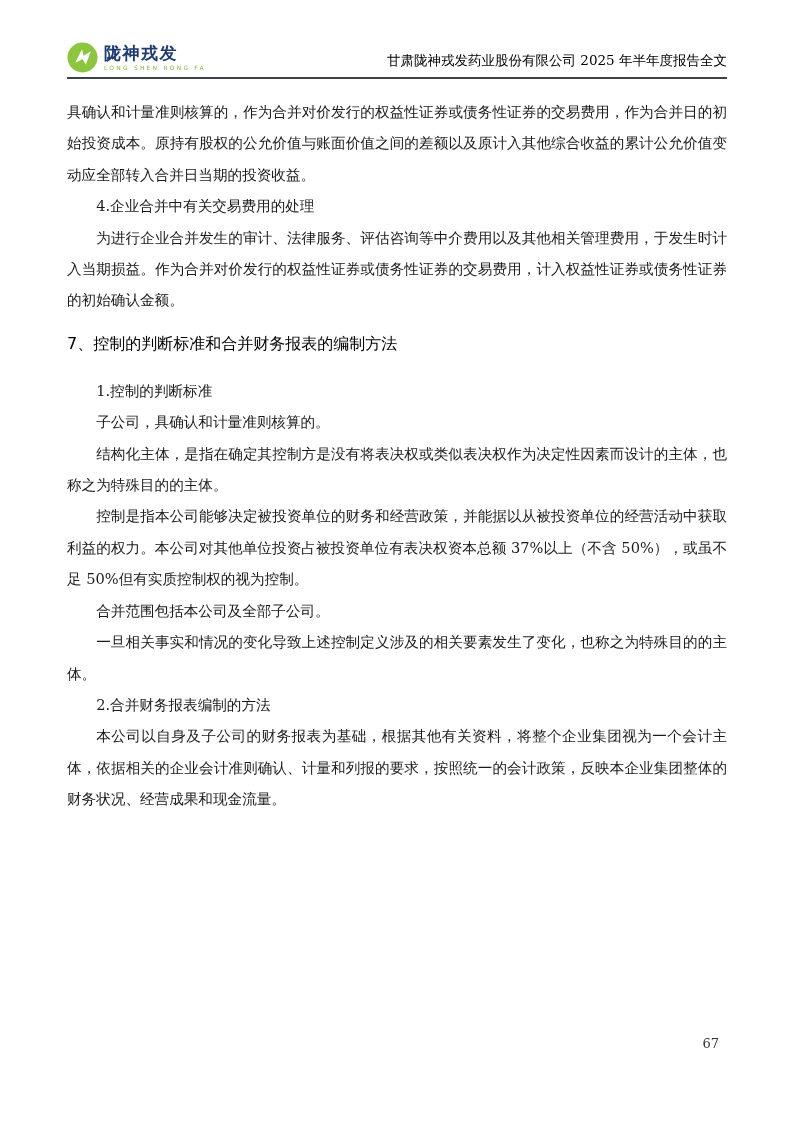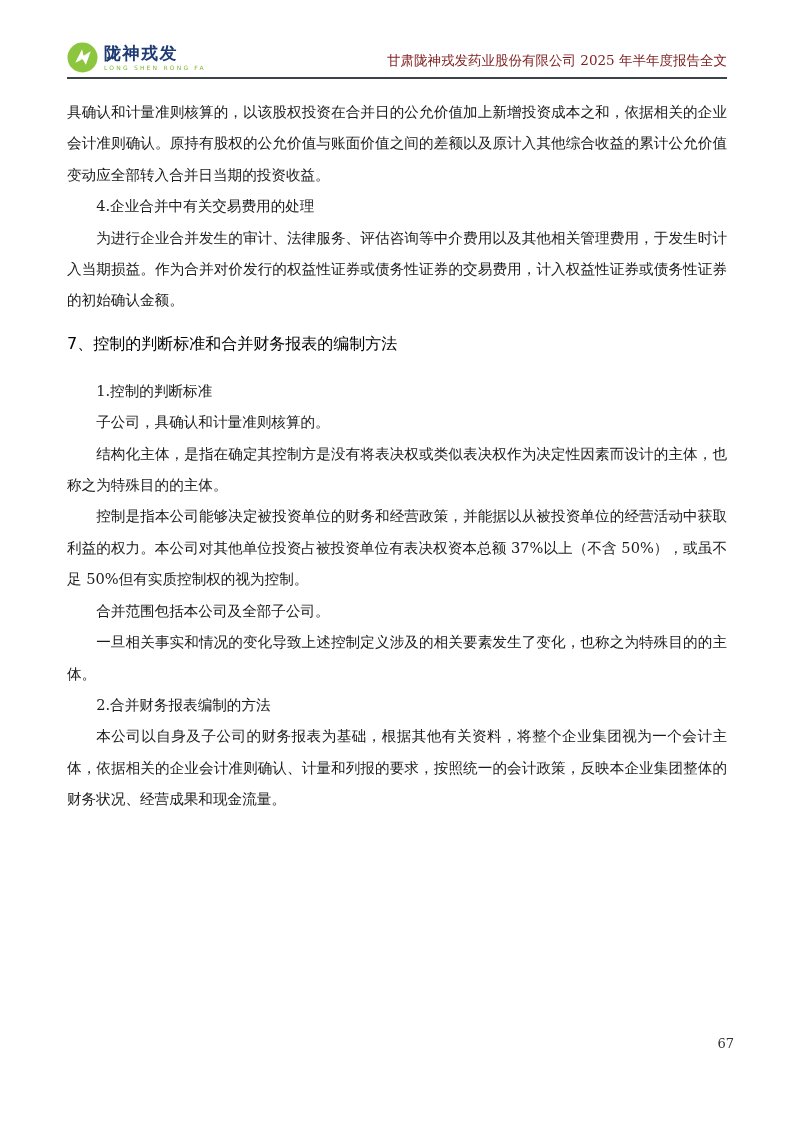--- a/index.html
+++ b/index.html
@@ -41,21 +41,21 @@
   }
   .logo-en{
     font-family:"DejaVu Sans","Liberation Sans",sans-serif;
     font-size:6px;
     color:#7cb82f;
     letter-spacing:2.2px;
     margin-top:3px;
   }
   .header-title{
     font-size:13.5px;
-    color:#7f1d1d;
+    color:#000000;
     padding-bottom:3px;
     white-space:nowrap;
   }
   
   .content{
     margin-top:17px;
     font-size:14.6px;
     line-height:31.4px;
     text-align:justify;
   }
@@ -71,21 +71,21 @@
     color:#000000;
     line-height:22px;
     margin:17px 0 20px 0;
     text-align:left;
     text-indent:0;
   }
   
   .page-number{
     position:absolute;
     top:1036px;
-    right:59px;
+    right:74px;
     font-size:13px;
     color:#333333;
   }
 </style>
 </head>
 <body>
 
 <div class="page">
 
   <div class="header">
@@ -99,21 +99,21 @@
       </span>
       <span class="logo-text">
         <span class="logo-cn">陇神戎发</span>
         <span class="logo-en">LONG SHEN RONG FA</span>
       </span>
     </div>
     <div class="header-title">甘肃陇神戎发药业股份有限公司 2025 年半年度报告全文</div>
   </div>
 
   <div class="content" id="content">
-      <p class="para no-indent">具确认和计量准则核算的，以该股权投资在合并日的公允价值加上新增投资成本之和，依据相关的企业会计准则确认。原持有股权的公允价值与账面价值之间的差额以及原计入其他综合收益的累计公允价值变动应全部转入合并日当期的投资收益。</p>
+      <p class="para no-indent">具确认和计量准则核算的，作为合并对价发行的权益性证券或债务性证券的交易费用，作为合并日的初始投资成本。原持有股权的公允价值与账面价值之间的差额以及原计入其他综合收益的累计公允价值变动应全部转入合并日当期的投资收益。</p>
       <p class="para">4.企业合并中有关交易费用的处理</p>
       <p class="para">为进行企业合并发生的审计、法律服务、评估咨询等中介费用以及其他相关管理费用，于发生时计入当期损益。作为合并对价发行的权益性证券或债务性证券的交易费用，计入权益性证券或债务性证券的初始确认金额。</p>
       <h2 class="section-heading">7、控制的判断标准和合并财务报表的编制方法</h2>
       <p class="para">1.控制的判断标准</p>
       <p class="para">子公司，具确认和计量准则核算的。</p>
       <p class="para">结构化主体，是指在确定其控制方是没有将表决权或类似表决权作为决定性因素而设计的主体，也称之为特殊目的的主体。</p>
       <p class="para">控制是指本公司能够决定被投资单位的财务和经营政策，并能据以从被投资单位的经营活动中获取利益的权力。本公司对其他单位投资占被投资单位有表决权资本总额 37%以上（不含 50%），或虽不足 50%但有实质控制权的视为控制。</p>
       <p class="para">合并范围包括本公司及全部子公司。</p>
       <p class="para">一旦相关事实和情况的变化导致上述控制定义涉及的相关要素发生了变化，也称之为特殊目的的主体。</p>
       <p class="para">2.合并财务报表编制的方法</p>

